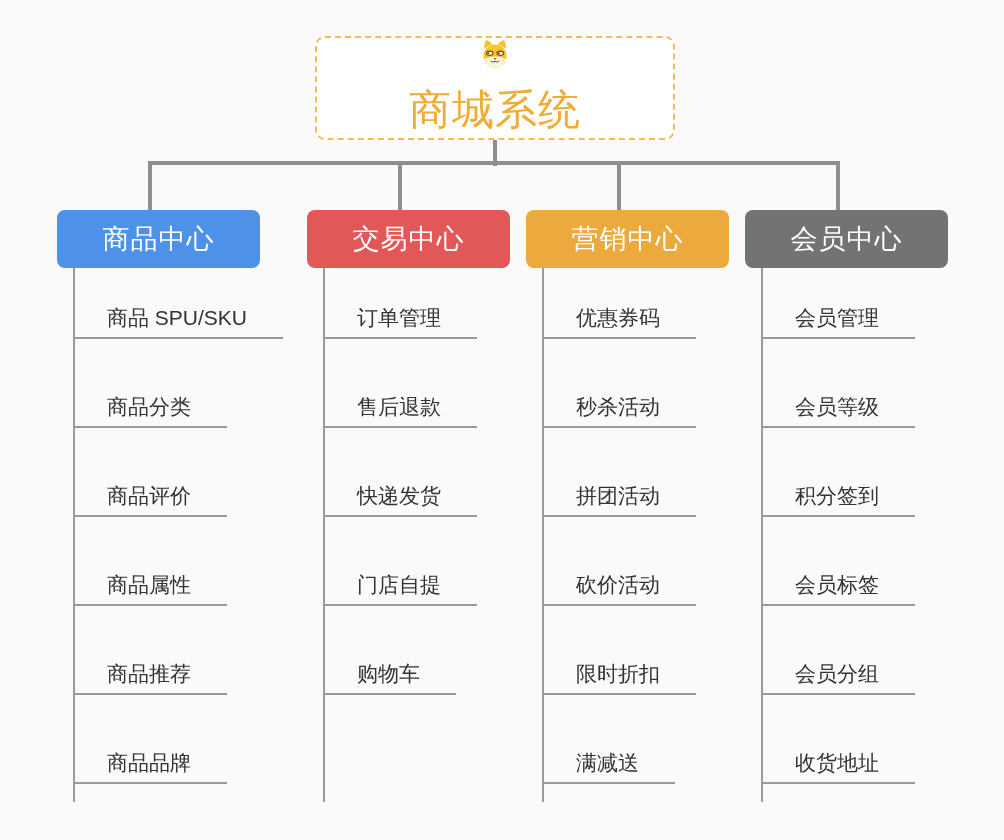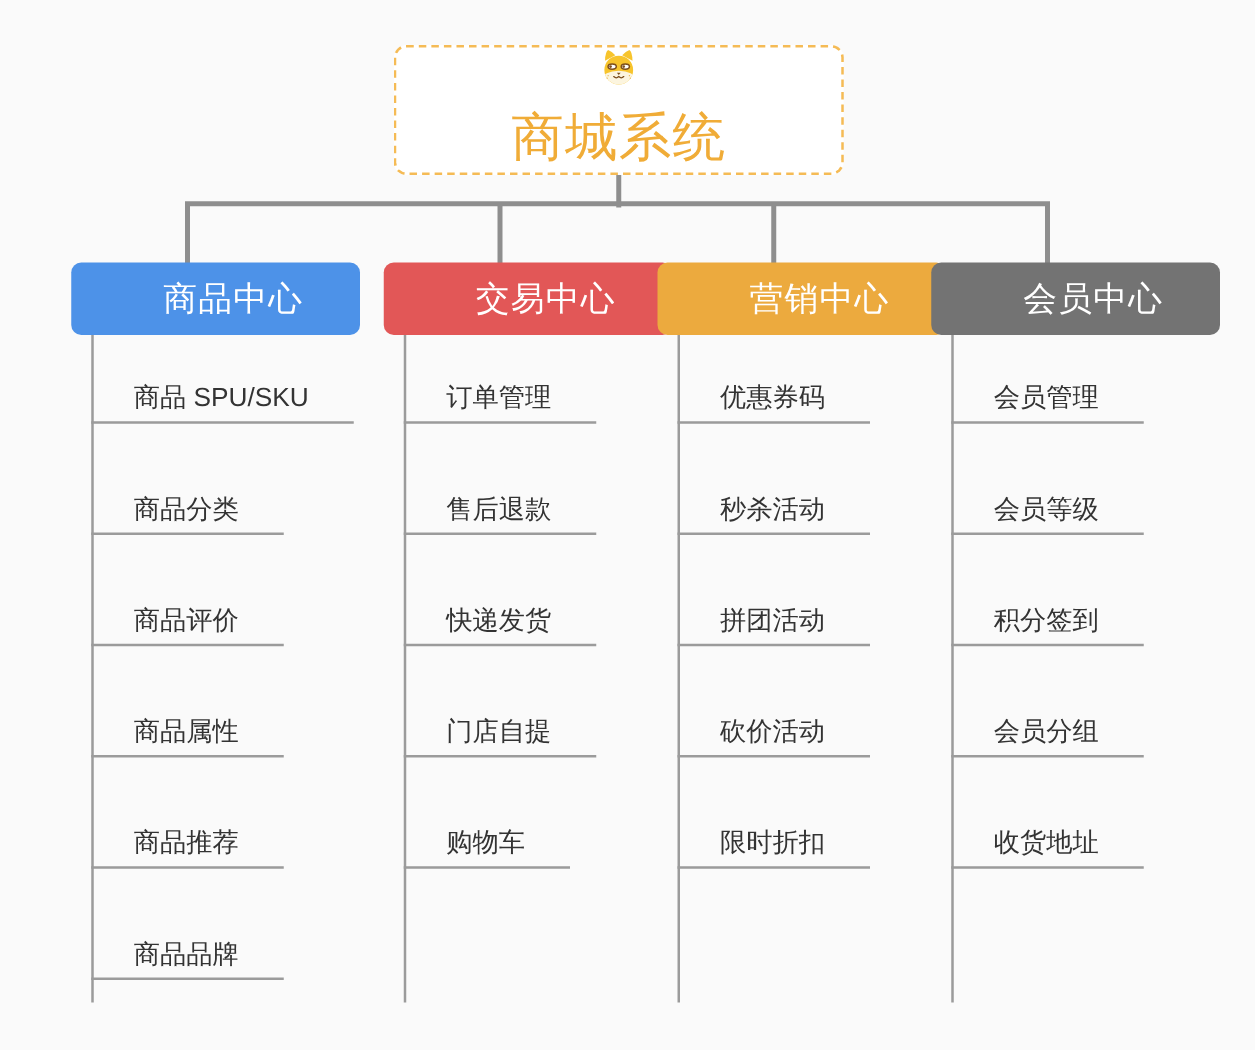--- a/index.html
+++ b/index.html
@@ -54,21 +54,20 @@
   
   .branch { position: absolute; top: 210px; width: 186px; }
   .branch-header {
     width: 203px;
     height: 58px;
     border-radius: 8px;
     display: flex;
     align-items: center;
     justify-content: center;
     cursor: default;
-    padding-left: 28px;
   }
   .branch-label {
     color: #ffffff;
     font-size: 27px;
     letter-spacing: 1px;
     white-space: nowrap;
   }
   .spine {
     position: absolute;
     left: 16px;
@@ -193,38 +192,44 @@
           </div>
           <div class="item">
             <span class="item-label">拼团活动</span>
           </div>
           <div class="item">
             <span class="item-label">砍价活动</span>
           </div>
           <div class="item">
             <span class="item-label">限时折扣</span>
           </div>
+          <div class="item">
+            <span class="item-label">满减送</span>
+          </div>
         </div>
       </div>
       <div class="branch" style="left: 745px;">
         <div class="branch-header" style="background:#737373">
           <span class="branch-label">会员中心</span>
         </div>
         <div class="spine"></div>
         <div class="items">
           <div class="item">
             <span class="item-label">会员管理</span>
           </div>
           <div class="item">
             <span class="item-label">会员等级</span>
           </div>
           <div class="item">
             <span class="item-label">积分签到</span>
           </div>
           <div class="item">
+            <span class="item-label">会员标签</span>
+          </div>
+          <div class="item">
             <span class="item-label">会员分组</span>
           </div>
           <div class="item">
             <span class="item-label">收货地址</span>
           </div>
         </div>
       </div>
     </div>
 
 </div>

